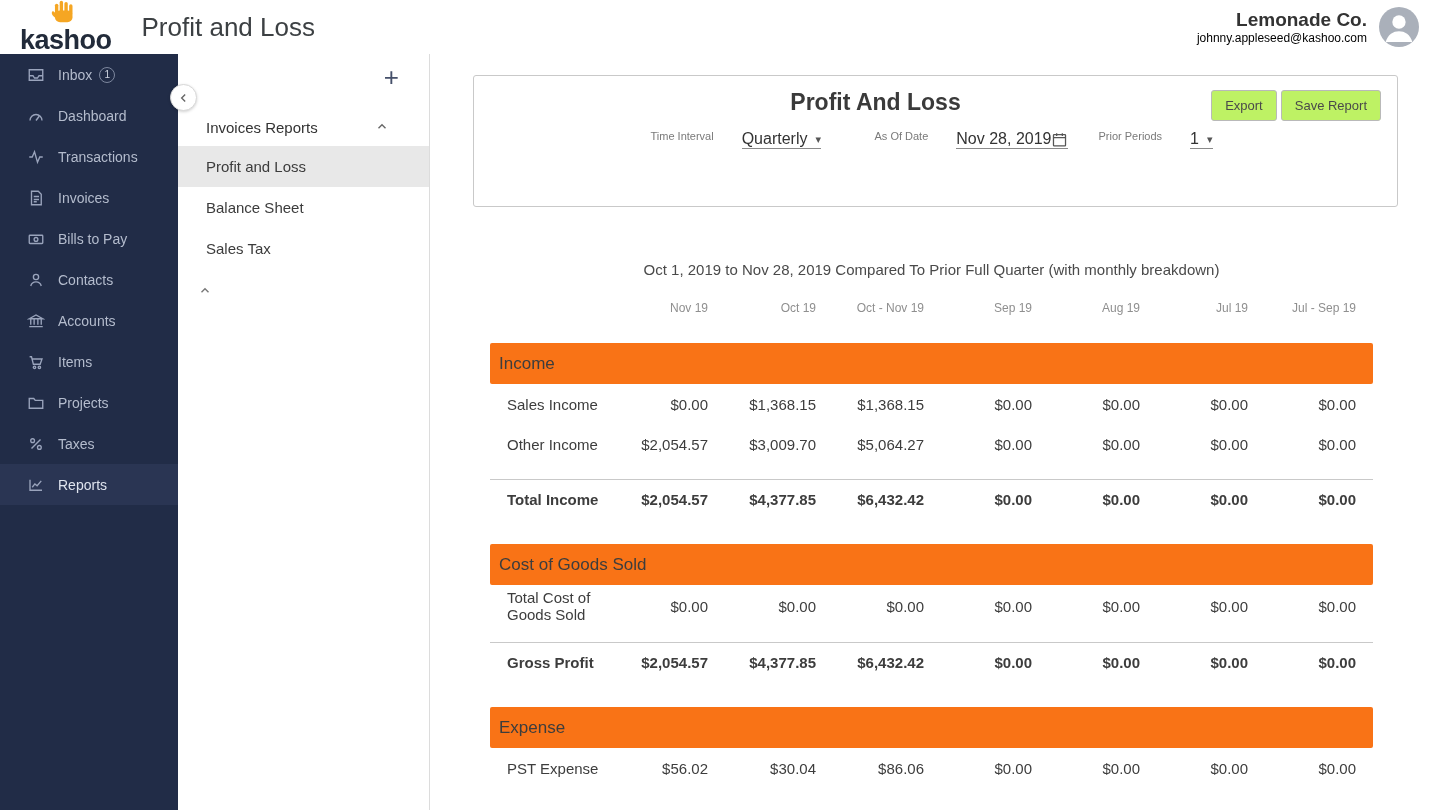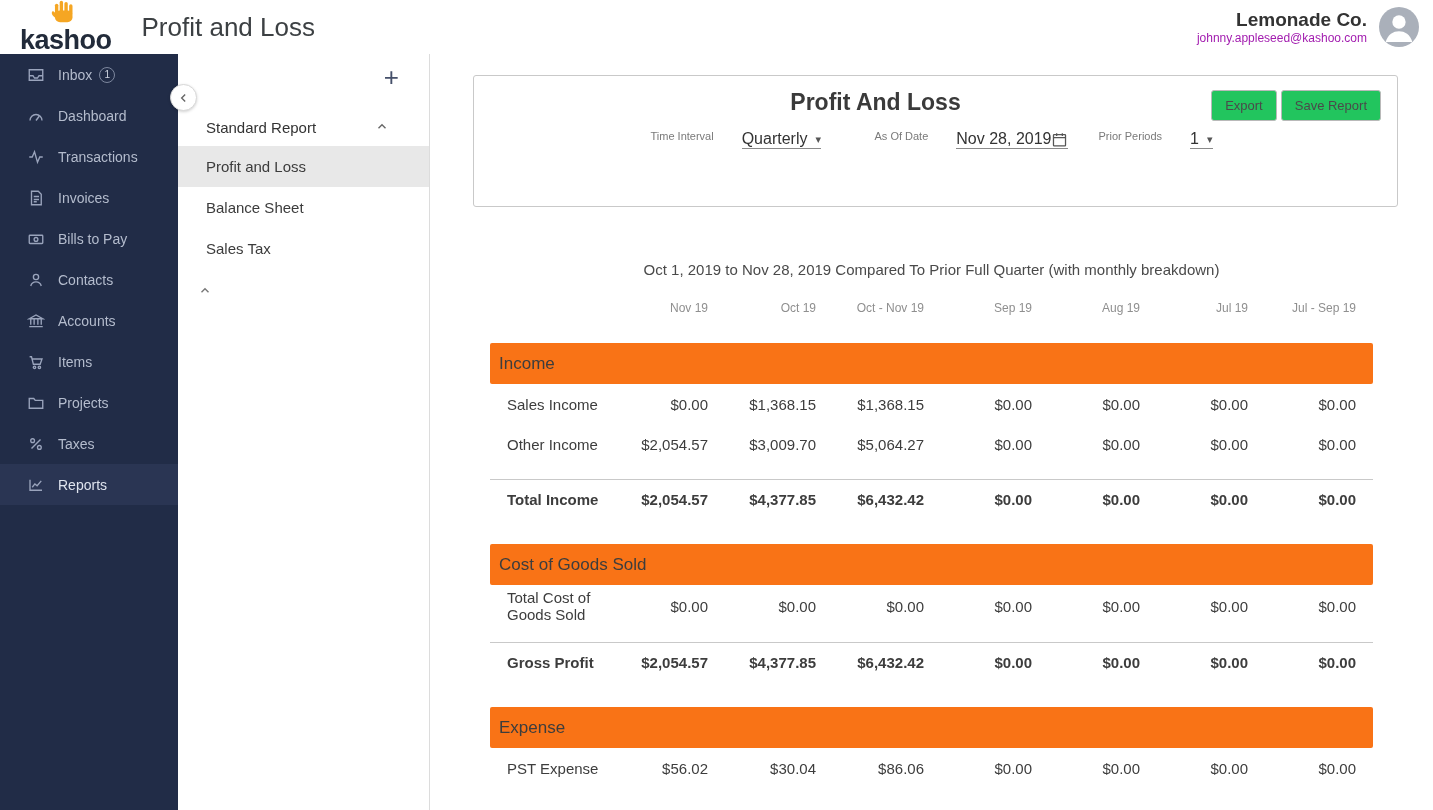--- a/index.html
+++ b/index.html
@@ -13,21 +13,21 @@
     height: 54px; display: flex; align-items: center;
     background: #fff; padding: 0 14px 0 20px;
   }
   .logo { display: flex; align-items: center; cursor: pointer; flex-direction: column; }
   .logo-hand { display: flex; margin-right: 4px; }
   .logo-text { font-size: 27px; font-weight: bold; color: #222b3a; letter-spacing: -0.5px; }
   .page-title { font-size: 26px; font-weight: 400; color: #3c4043; margin-left: 30px; }
   .topbar .spacer { flex: 1; }
   .user-meta { text-align: right; margin-right: 12px; line-height: 1.25; }
   .company { font-size: 19px; font-weight: bold; color: #333; }
-  .email { font-size: 12px; color: #a21caf; }
+  .email { font-size: 12px; color: #000000; }
   .avatar {
     width: 40px; height: 40px; border-radius: 50%;
     background: #aab0ba; display: flex; align-items: center; justify-content: center;
     cursor: pointer; overflow: hidden;
   }
   
   .app-body { display: flex; height: 756px; }
   
   .sidebar { width: 178px; background: #212c47; flex: none; padding-top: 0; }
   .nav-item {
@@ -80,21 +80,21 @@
     margin: 21px 35px 0 43px; height: 132px;
     border: 1px solid #c9c9c9; border-radius: 3px; background: #fff;
     padding-top: 13px; position: relative;
   }
   .cp-title {
     text-align: center; padding-right: 120px;
     font-size: 23px; font-weight: bold; color: #3a3a3a;
   }
   .cp-buttons { position: absolute; top: 14px; right: 16px; display: flex; gap: 4px; }
   .cp-btn {
-    background: #22c55e; border: 1px solid #b9b9b9; border-radius: 3px;
+    background: #bef264; border: 1px solid #b9b9b9; border-radius: 3px;
     font-size: 13px; color: #4a4a4a; padding: 7px 13px; cursor: pointer;
     font-family: inherit;
   }
   .cp-fields { display: flex; justify-content: center; gap: 27px; margin-top: 14px; }
   .field { display: flex; cursor: pointer; gap: 28px; }
   .field-label { font-size: 11px; color: #7a7a7a; margin-bottom: 4px; }
   .field-value {
     display: flex; align-items: center; justify-content: space-between;
     border-bottom: 1px solid #8a8a8a; 
     font-size: 16px; color: #333;
@@ -257,21 +257,21 @@
   <aside class="reports-panel">
     <button class="collapse-panel" title="Collapse panel">
       <svg class="chev-svg" viewBox="0 0 24 24" fill="none" stroke="currentColor" stroke-width="2.4">
           <path d="M14 6l-6 6 6 6"></path>
         </svg>
     </button>
     <div class="panel-toolbar">
       <button class="add-report" title="Add report">+</button>
     </div>
     <div class="panel-header">
-      <span class="panel-header-label">Standard Report</span>
+      <span class="panel-header-label">Invoices Reports</span>
       <svg class="chev-svg" viewBox="0 0 24 24" fill="none" stroke="#666" stroke-width="2.4">
           <path d="M6 14l6-6 6 6"></path>
         </svg>
     </div>
     <div class="panel-item active">
       <span>Profit and Loss</span>
     </div>
     <div class="panel-item">
       <span>Balance Sheet</span>
     </div>

